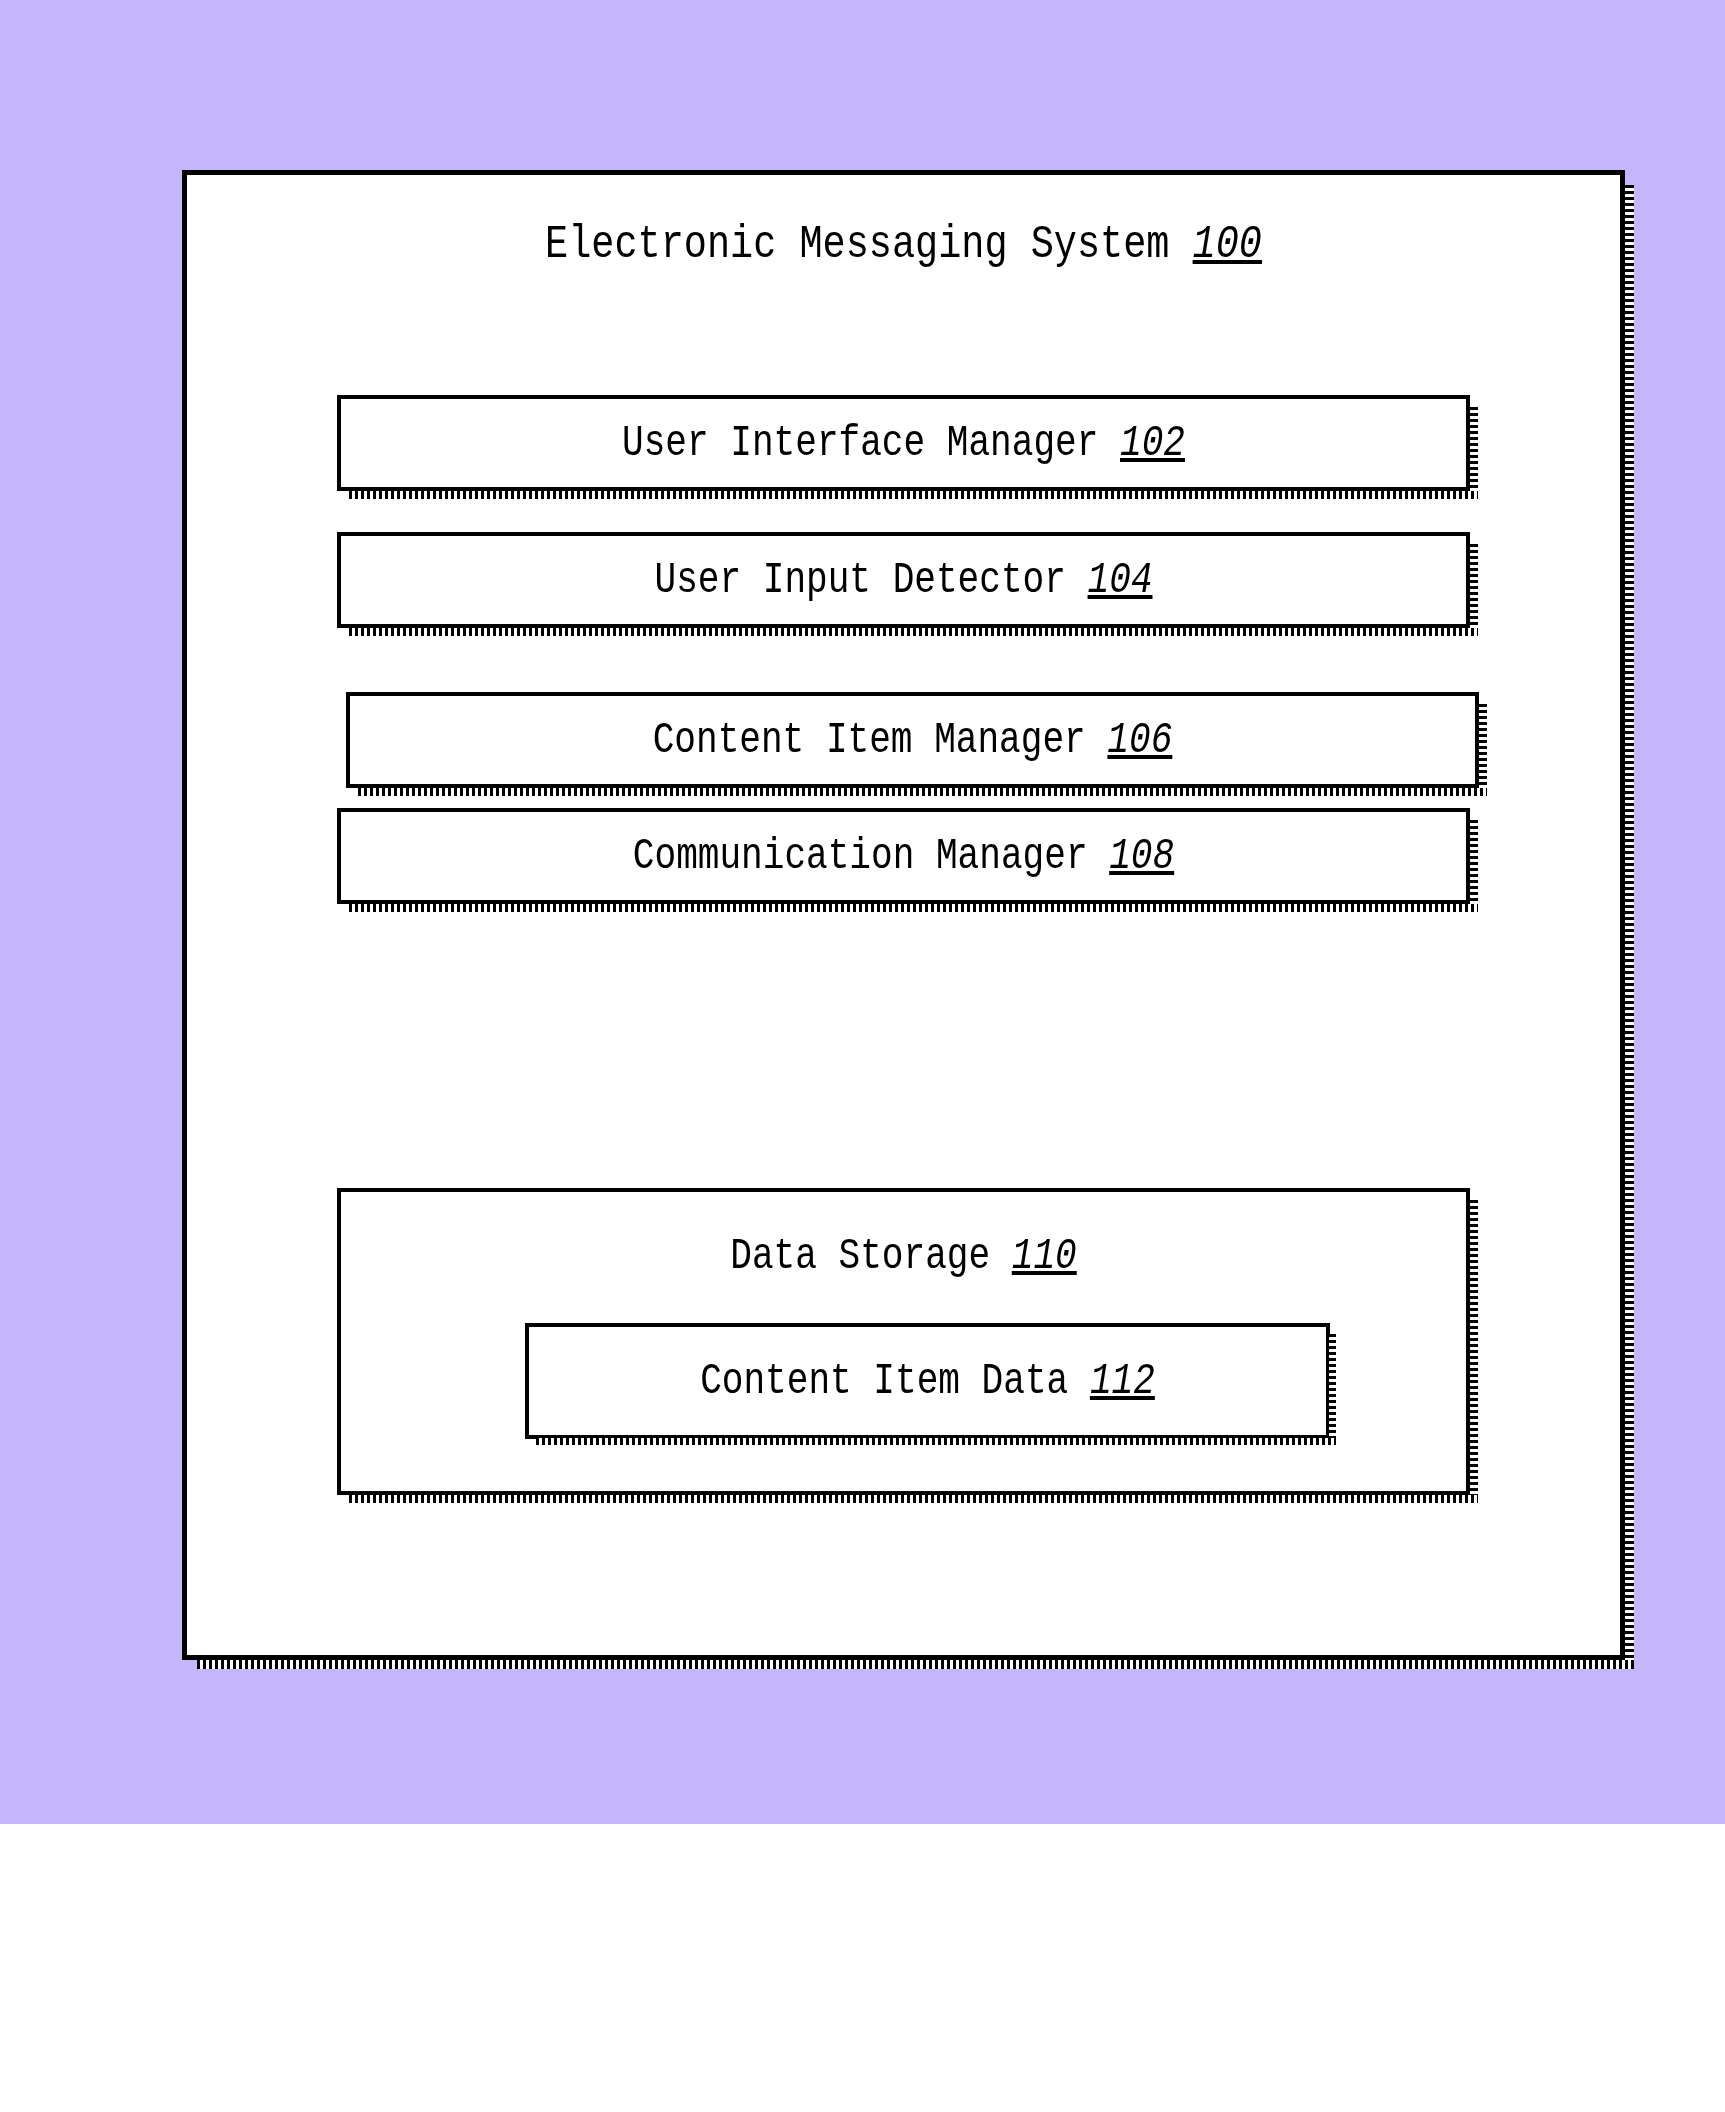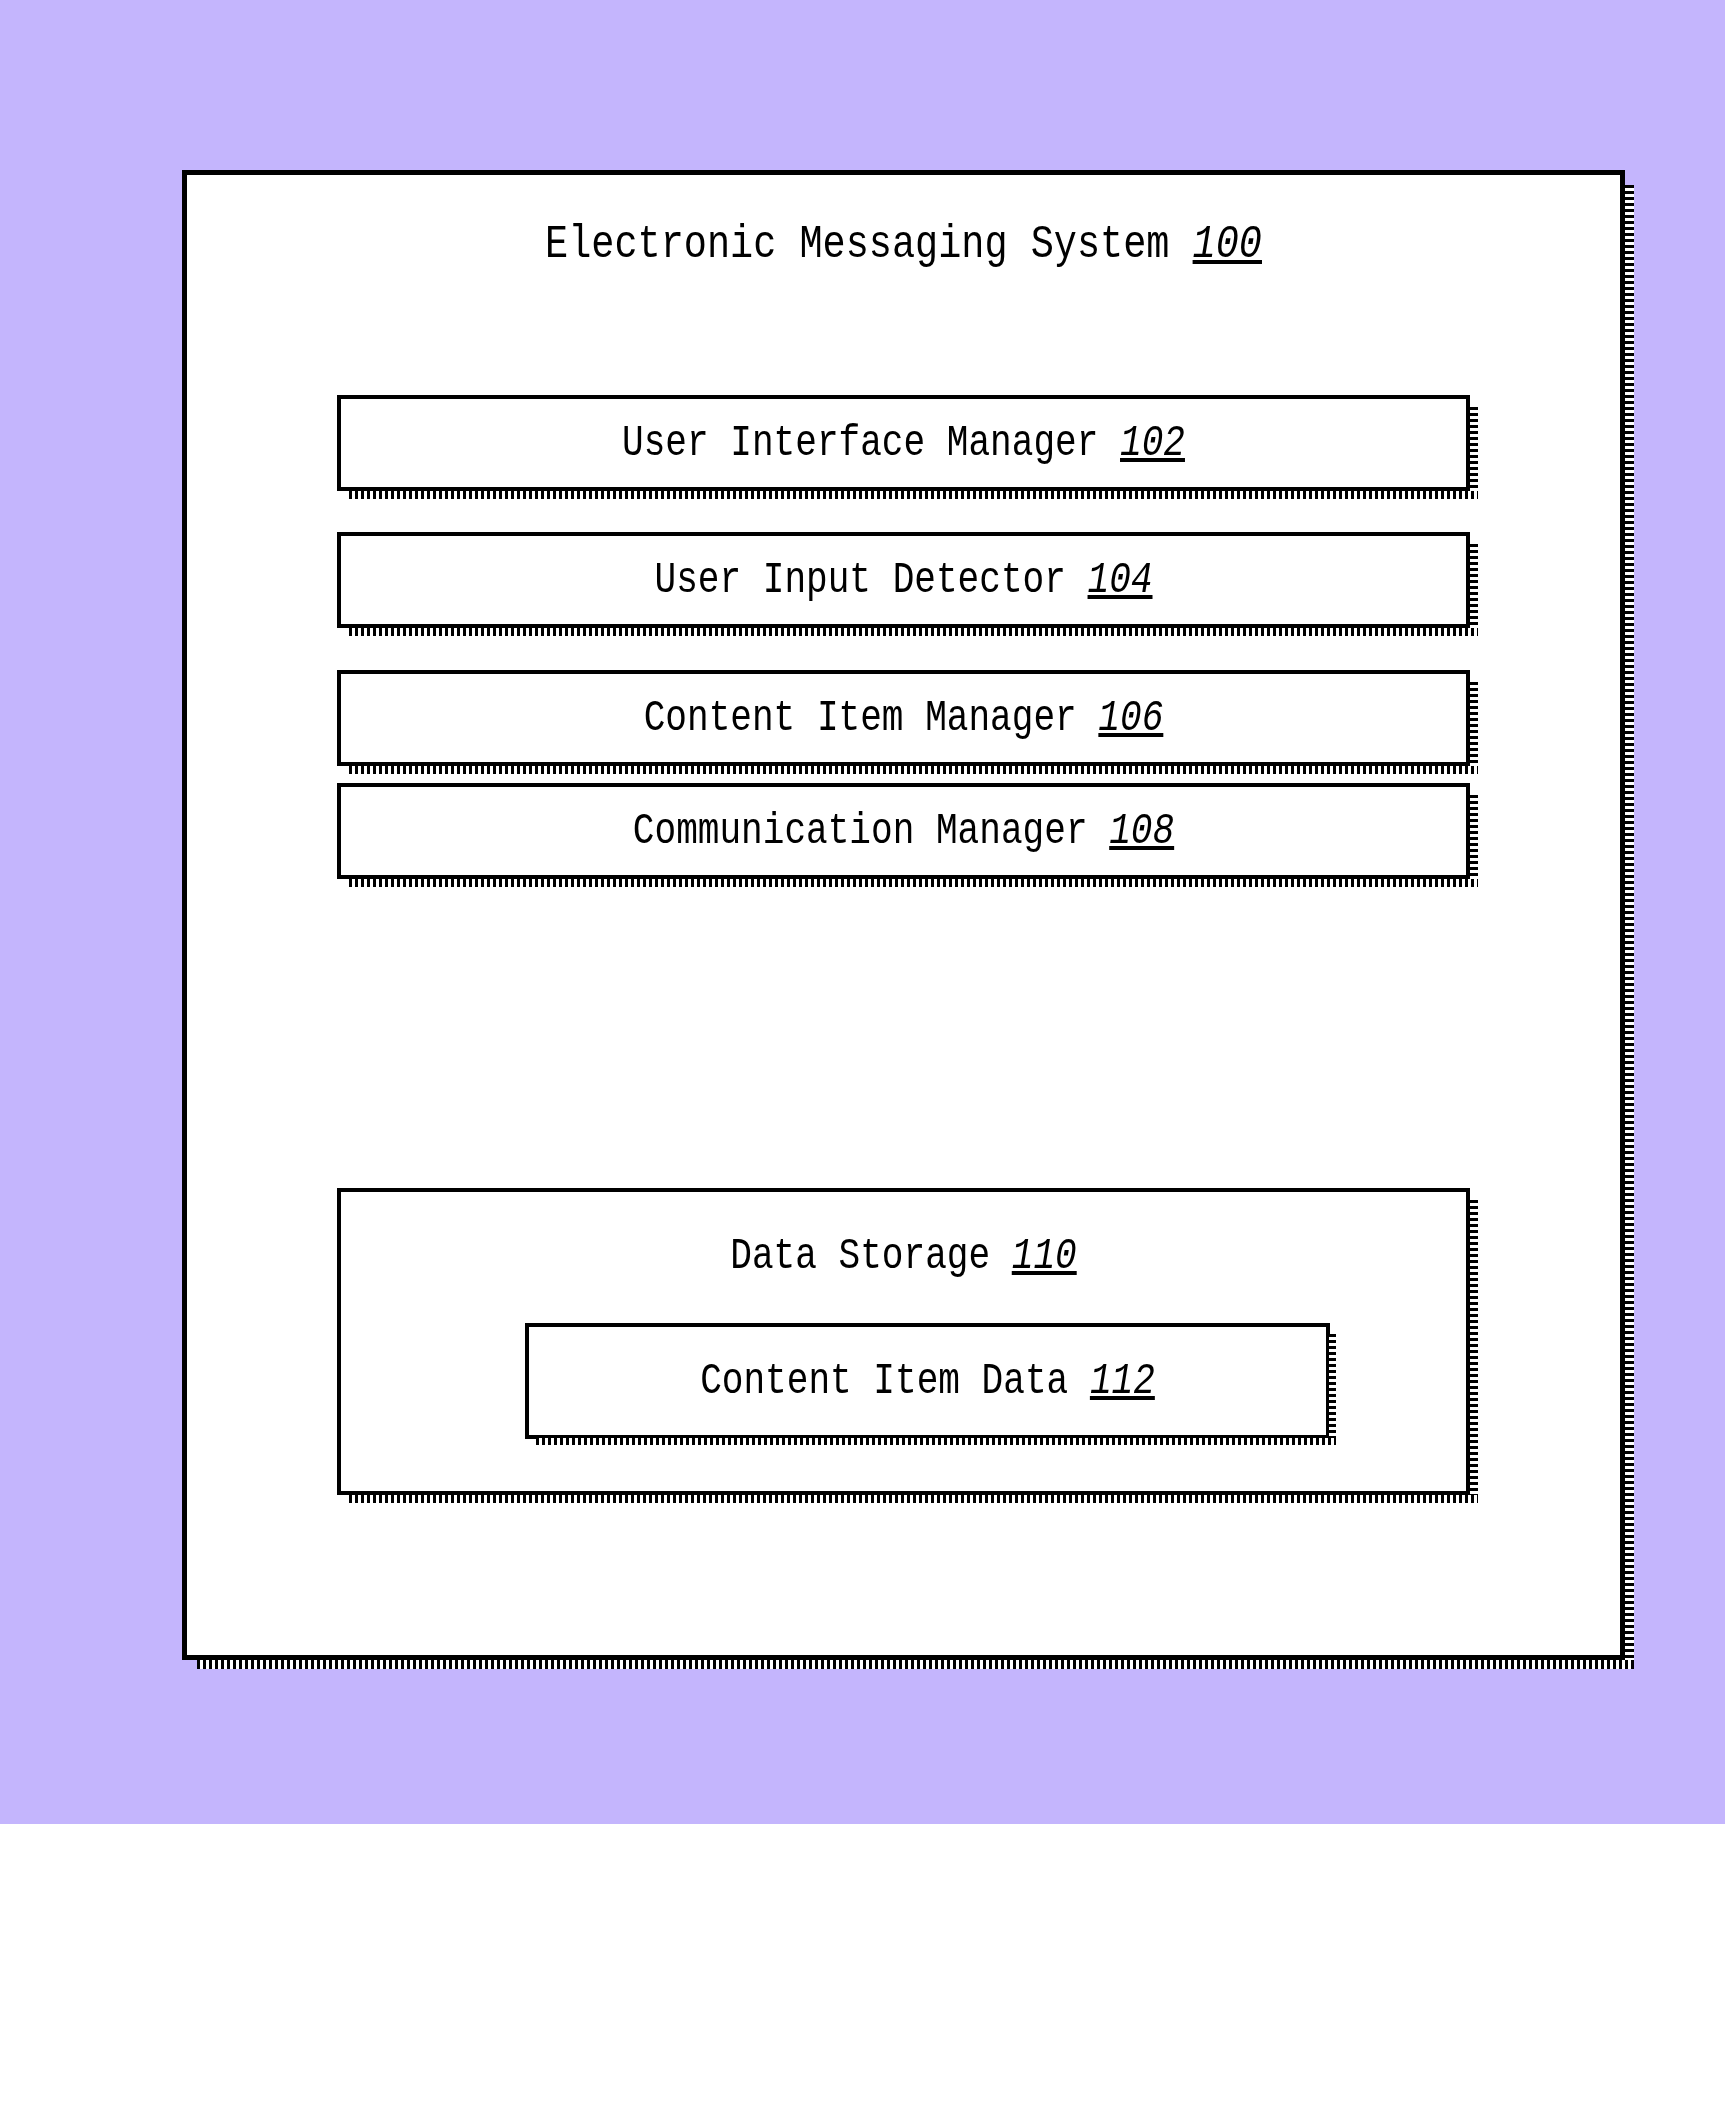--- a/index.html
+++ b/index.html
@@ -188,25 +188,25 @@
     <div class="system-title"><span>Electronic Messaging System</span><span> </span><span class="ref">100</span></div>
 
     <div class="sbox component-box" style="top:220px;">
       <div class="box-label"><span>User Interface Manager</span><span> </span><span class="ref">102</span></div>
     </div>
 
     <div class="sbox component-box" style="top:357px;">
       <div class="box-label"><span>User Input Detector</span><span> </span><span class="ref">104</span></div>
     </div>
 
-    <div class="sbox component-box" style="top:495px;">
+    <div class="sbox component-box" style="top:517px;margin-left:9px;">
       <div class="box-label"><span>Content Item Manager</span><span> </span><span class="ref">106</span></div>
     </div>
 
-    <div class="sbox component-box" style="top:608px;padding-left:40px;">
+    <div class="sbox component-box" style="top:633px;padding-left:40px;">
       <div class="box-label"><span>Communication Manager</span><span> </span><span class="ref">108</span></div>
     </div>
 
     <div class="sbox" id="data-storage-box" style="top:1013px;padding-left:48px;">
 
       <div class="storage-title"><span>Data Storage</span><span> </span><span class="ref">110</span></div>
 
       <div class="sbox" id="content-item-data-box">
         <div class="box-label"><span>Content Item  Data</span><span> </span><span class="ref">112</span></div>
       </div>

